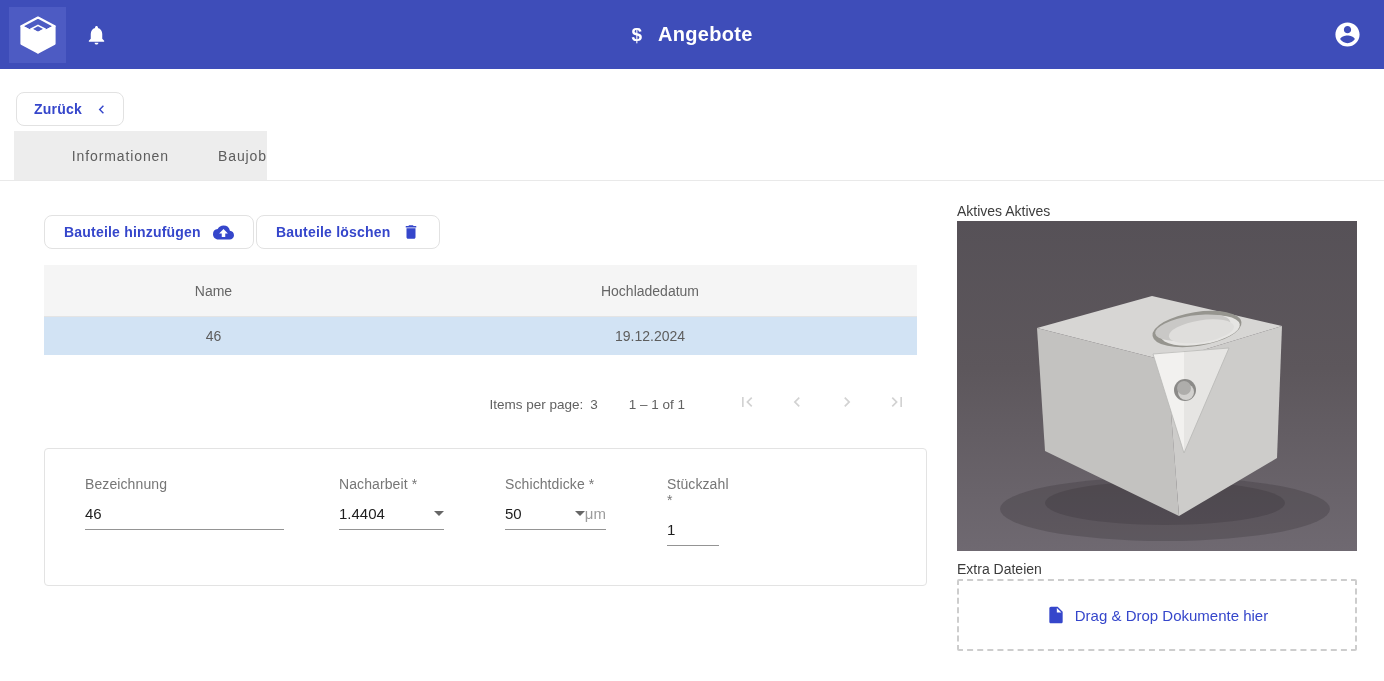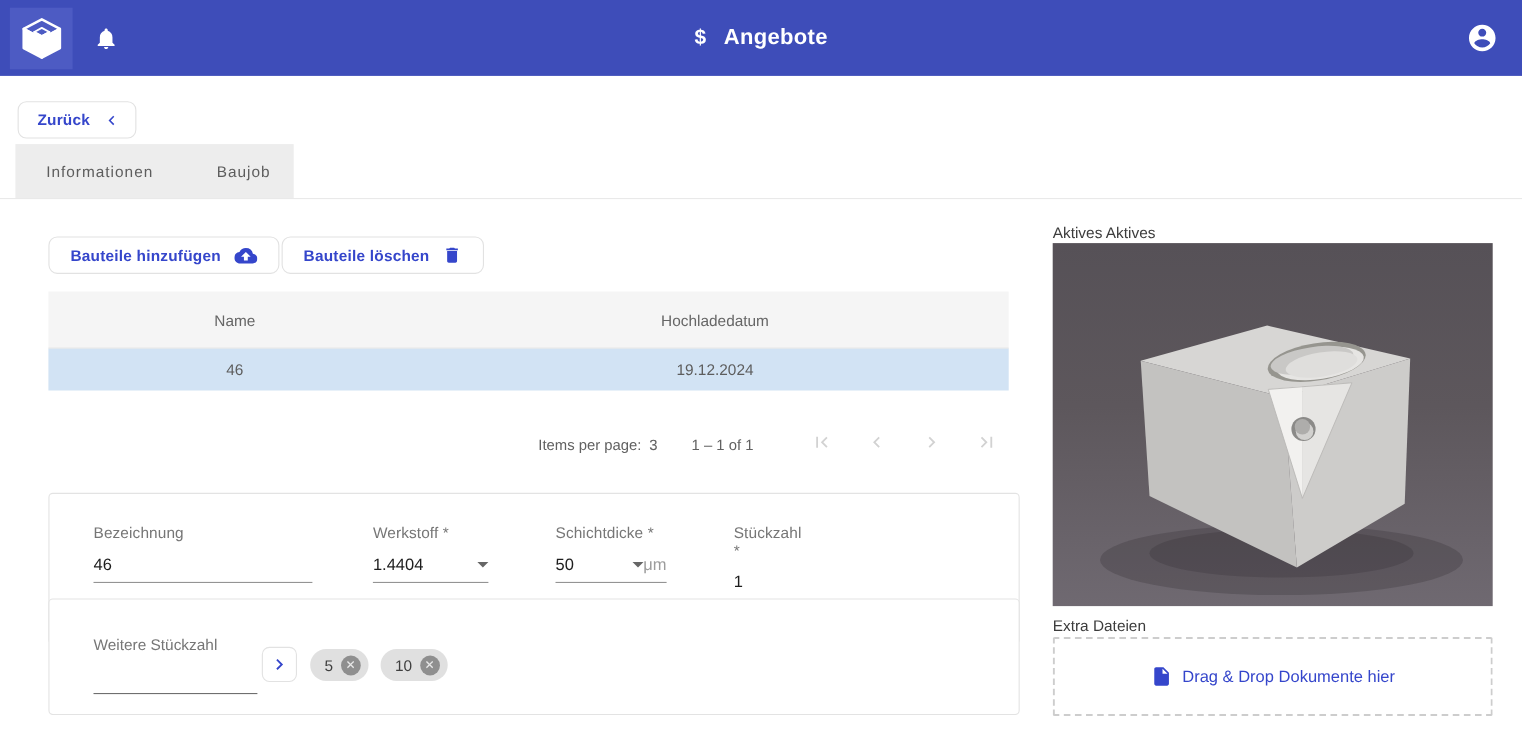--- a/index.html
+++ b/index.html
@@ -19,21 +19,21 @@
   .account-wrap { position:absolute; right:22px; top:20px; width:29px; height:29px; cursor:pointer; }
 
   
   .btn { display:inline-flex; align-items:center; background:#fff; border:1px solid #e2e2e2;
          border-radius:8px; height:34px; color:#3546cb; font-weight:700; font-size:14px;
          letter-spacing:0.2px; cursor:pointer; font-family:Liberation Sans, sans-serif; }
   .back-btn { position:absolute; left:16px; top:92px; padding:0 13px 0 17px; gap:11px; }
 
   
   .tabbar { position:absolute; left:14px; top:131px; height:49px; display:flex; background:#ededed; }
-  .tab { display:flex; align-items:center; justify-content:flex-start; height:49px;
+  .tab { display:flex; align-items:center; justify-content:flex-end; height:49px;
          font-size:14px; font-weight:500; letter-spacing:0.9px; color:#5d5d5d; cursor:pointer;padding-left:28px; }
   .tab.active { background:#e0e0e0; color:#3c4eb3; border-bottom:3px solid #3c4eb3; }
   .tab-divider { position:absolute; left:0; top:180px; width:1384px; height:1px; background:#e9e9e9; }
 
   
   .add-btn { position:absolute; left:44px; top:215px; padding:0 19px; gap:12px; }
   .del-btn { position:absolute; left:256px; top:215px; padding:0 19px; gap:12px; }
 
   
   .parts-table { position:absolute; left:44px; top:265px; width:873px; }
@@ -206,21 +206,21 @@
   </div>
 
   <section class="card card-fields">
     <div class="field f-bez">
       <div class="field-label">Bezeichnung</div>
       <div class="field-row">
         <input value="46" style="">
       </div>
     </div>
     <div class="field f-wer">
-      <div class="field-label">Werkstoff *</div>
+      <div class="field-label">Nacharbeit *</div>
       <div class="field-row">
         <input value="1.4404" style="">
         <span class="caret"></span>
       </div>
     </div>
     <div class="field f-sch">
       <div class="field-label">Schichtdicke *</div>
       <div class="field-row">
         <input value="50" style="">
         <span class="caret"></span>
@@ -228,37 +228,20 @@
       </div>
     </div>
     <div class="field f-stk">
       <div class="field-label">Stückzahl *</div>
       <div class="field-row">
         <input value="1" style="">
       </div>
     </div>
   </section>
 
-  <section class="card card-qty">
-    <div class="qty-label">Weitere Stückzahl</div>
-    <input class="qty-input" value="" style="">
-    <button class="btn qty-add-btn">
-      <svg width="20" height="20" viewBox="0 0 24 24" fill="#3546cb">
-        <path d="M10 6 8.59 7.41 13.17 12l-4.58 4.59L10 18l6-6z"></path>
-      </svg>
-    </button>
-    <div class="chip chip-1">
-      <span>5</span>
-      <span class="chip-x"></span>
-    </div>
-    <div class="chip chip-2">
-      <span>10</span>
-      <span class="chip-x"></span>
-    </div>
-  </section>
 
   <div class="panel-label lbl-active">Aktives Aktives</div>
 
   <div class="viewer">
     <svg width="400" height="330" viewBox="0 0 400 330">
       <ellipse cx="208" cy="288" rx="165" ry="32" fill="rgba(35,30,36,0.22)"></ellipse>
       <ellipse cx="208" cy="282" rx="120" ry="22" fill="rgba(35,30,36,0.18)"></ellipse>
 
       <path d="M195 75 L325 105 L210 140 L80 107 Z" fill="#d7d6d4"></path>
       <path d="M80 107 L210 140 L222 295 L88 230 Z" fill="#c3c2c0"></path>

